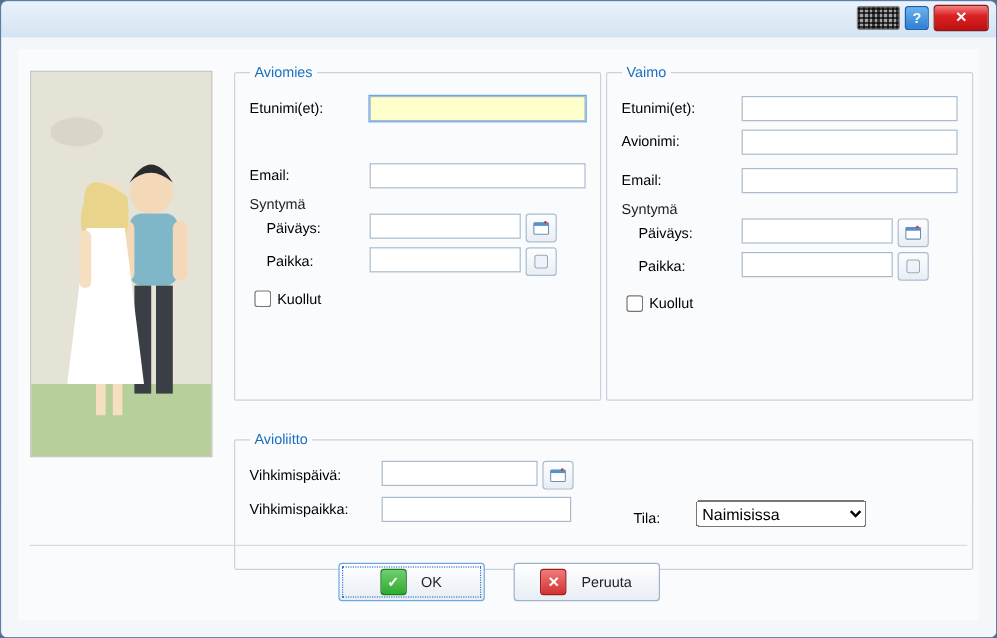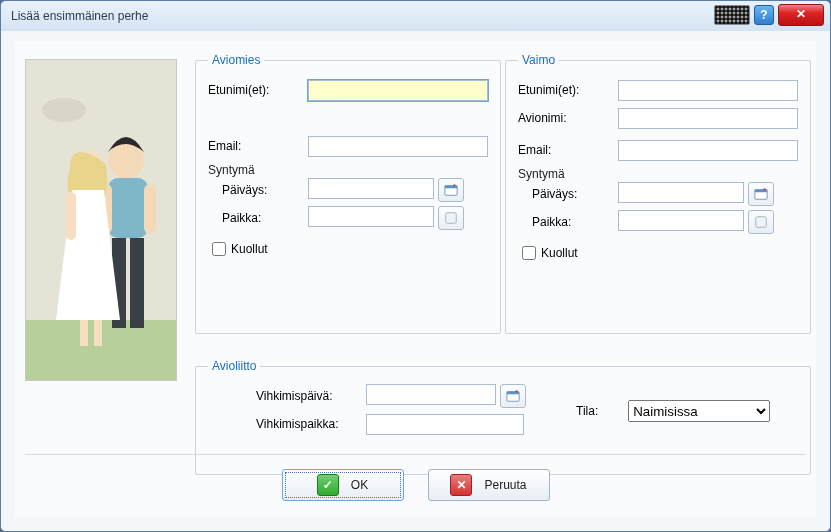--- a/index.html
+++ b/index.html
@@ -147,22 +147,22 @@
 
   .chk {
     display: inline-flex; align-items: center; gap: 2px;
     margin-top: 6px;
   }
   .chk input { width: 14px; height: 14px; }
 
   .sublabel { color: #222; margin-top: 4px; }
 
   .marr-grid { display: flex; gap: 40px; }
-  .marr-col-left { width: 280px; margin-left: 48px; }
-  .marr-col-right { flex: 1; display: flex; align-items: center; gap: 30px; }
+  .marr-col-left { width: 280px; }
+  .marr-col-right { flex: 1; display: flex; align-items: flex-end; gap: 30px; }
 
   select.wide { width: 142px; height: 22px; }
 
   .hr {
     position: absolute;
     left: 10px; right: 10px; bottom: 62px;
     border-top: 1px solid #d3dbe4;
   }
 
   .buttons {
@@ -189,21 +189,20 @@
   .glyph.ok { background: linear-gradient(#6fd06f,#2faa2f); border:1px solid #1e7a1e;}
   .glyph.cancel { background: linear-gradient(#f07a7a,#d23232); border:1px solid #9c1f1f;}
 
 </style>
 </head>
 <body>
 
 <div class="window">
 
   <div class="titlebar">
-    <span class="title">Lisää ensimmäinen perhe</span>
     <div class="right">
       <div class="kb-icon"></div>
       <div class="help-icon">?</div>
       <div class="close-btn">✕</div>
     </div>
   </div>
 
   <div class="content">
     <div class="inner">
 

